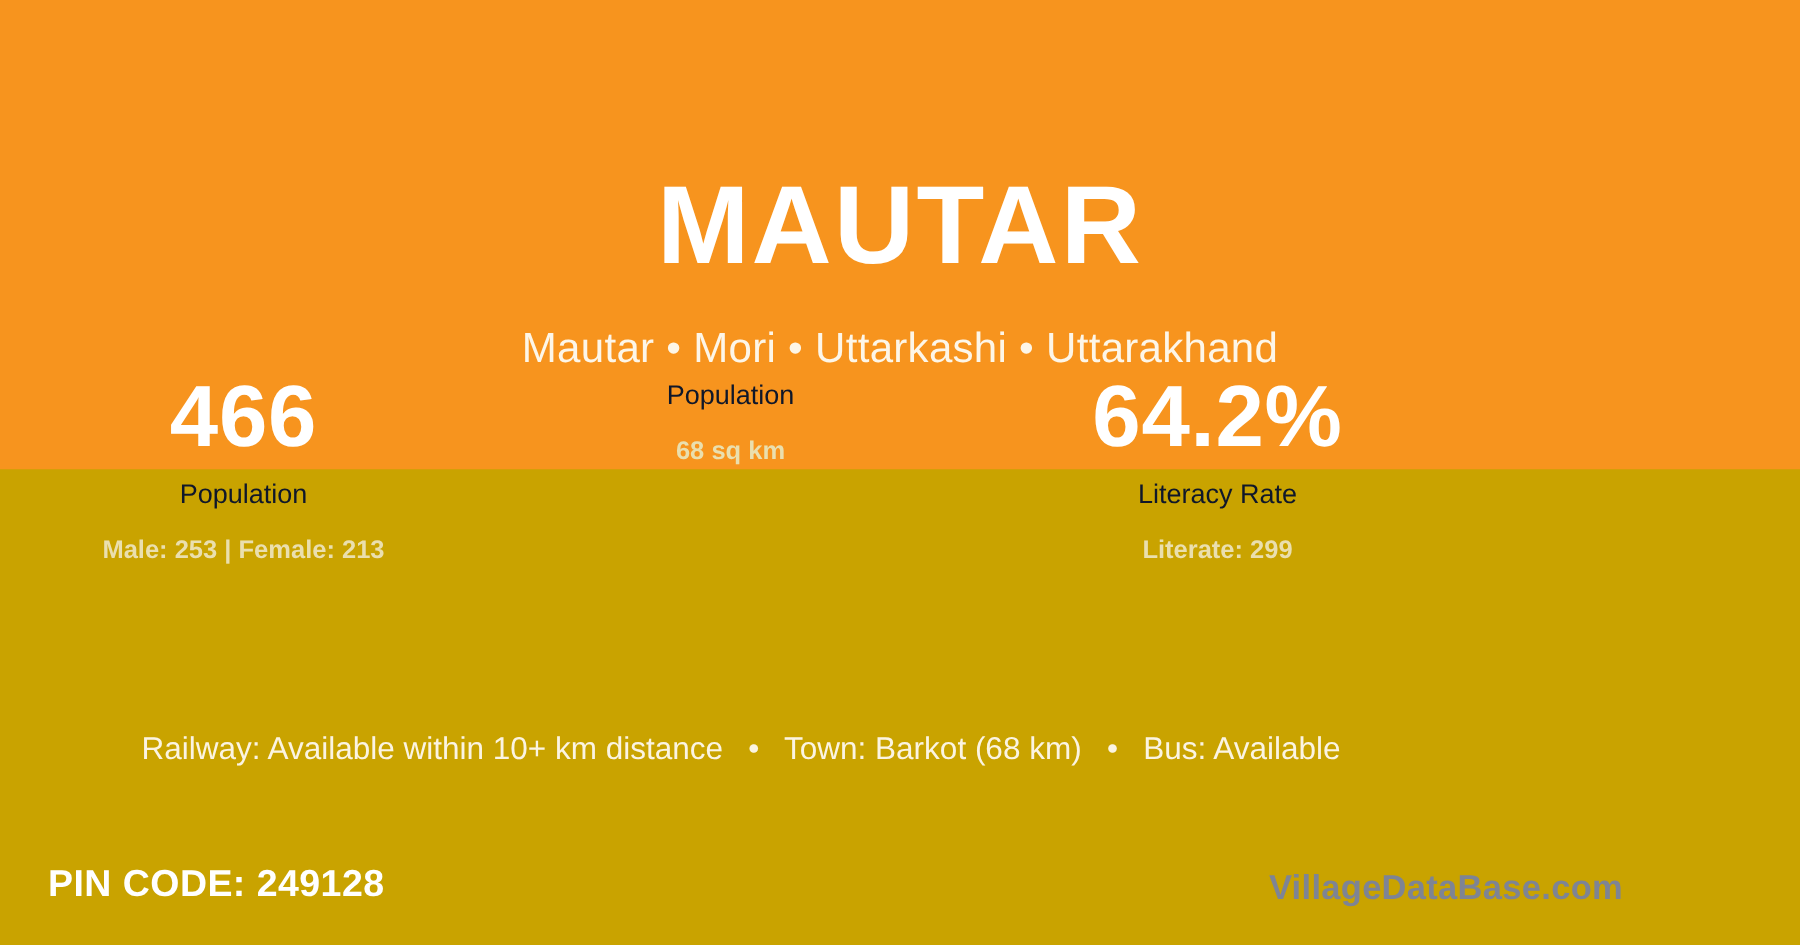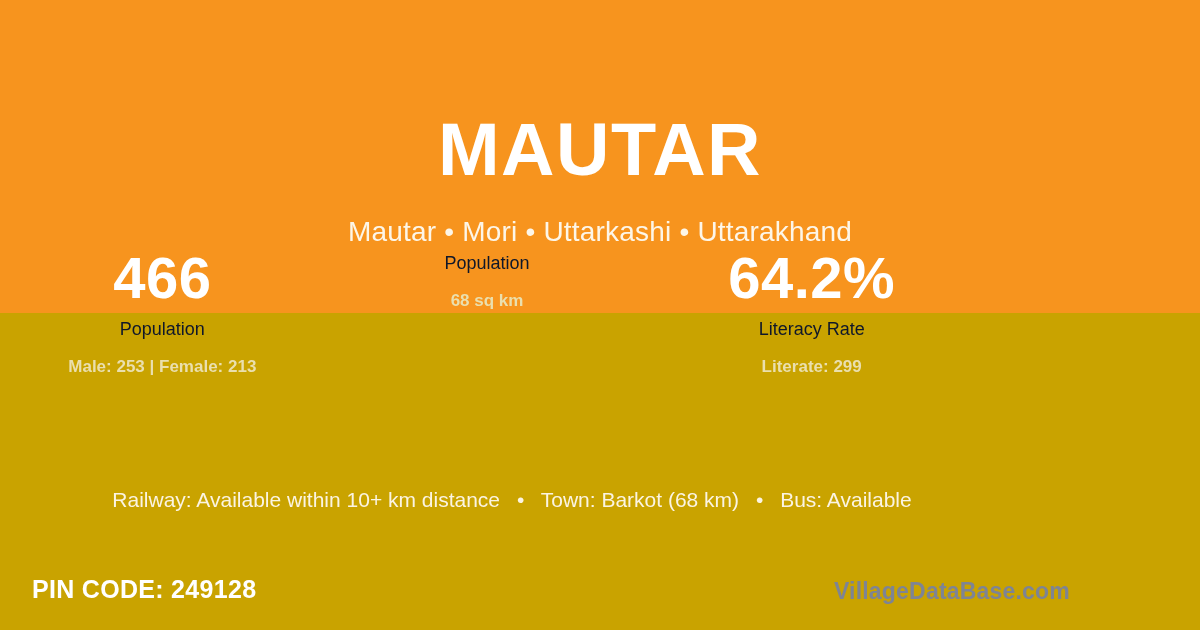--- a/index.html
+++ b/index.html
@@ -105,34 +105,34 @@
   .infra {
     position: absolute;
     left: 0;
     top: 486px;
     width: 988px;
     text-align: center;
     font-size: 21px;
     line-height: 28px;
     color: #fbf4e2;
     white-space: nowrap;
-    margin-left: 18px;
   }
   .infra .sep {
     padding: 0 11px;
     color: #fbf4e2;
   }
 
   
   .footer {
     position: absolute;
     left: 0;
     top: 572px;
     width: 1104px;
     height: 40px;
+    padding-left: 12px;
   }
   .pin-code {
     position: absolute;
     left: 32px;
     top: 0;
     font-size: 25px;
     line-height: 34px;
     font-weight: bold;
     color: #ffffff;
     letter-spacing: 0.3px;

